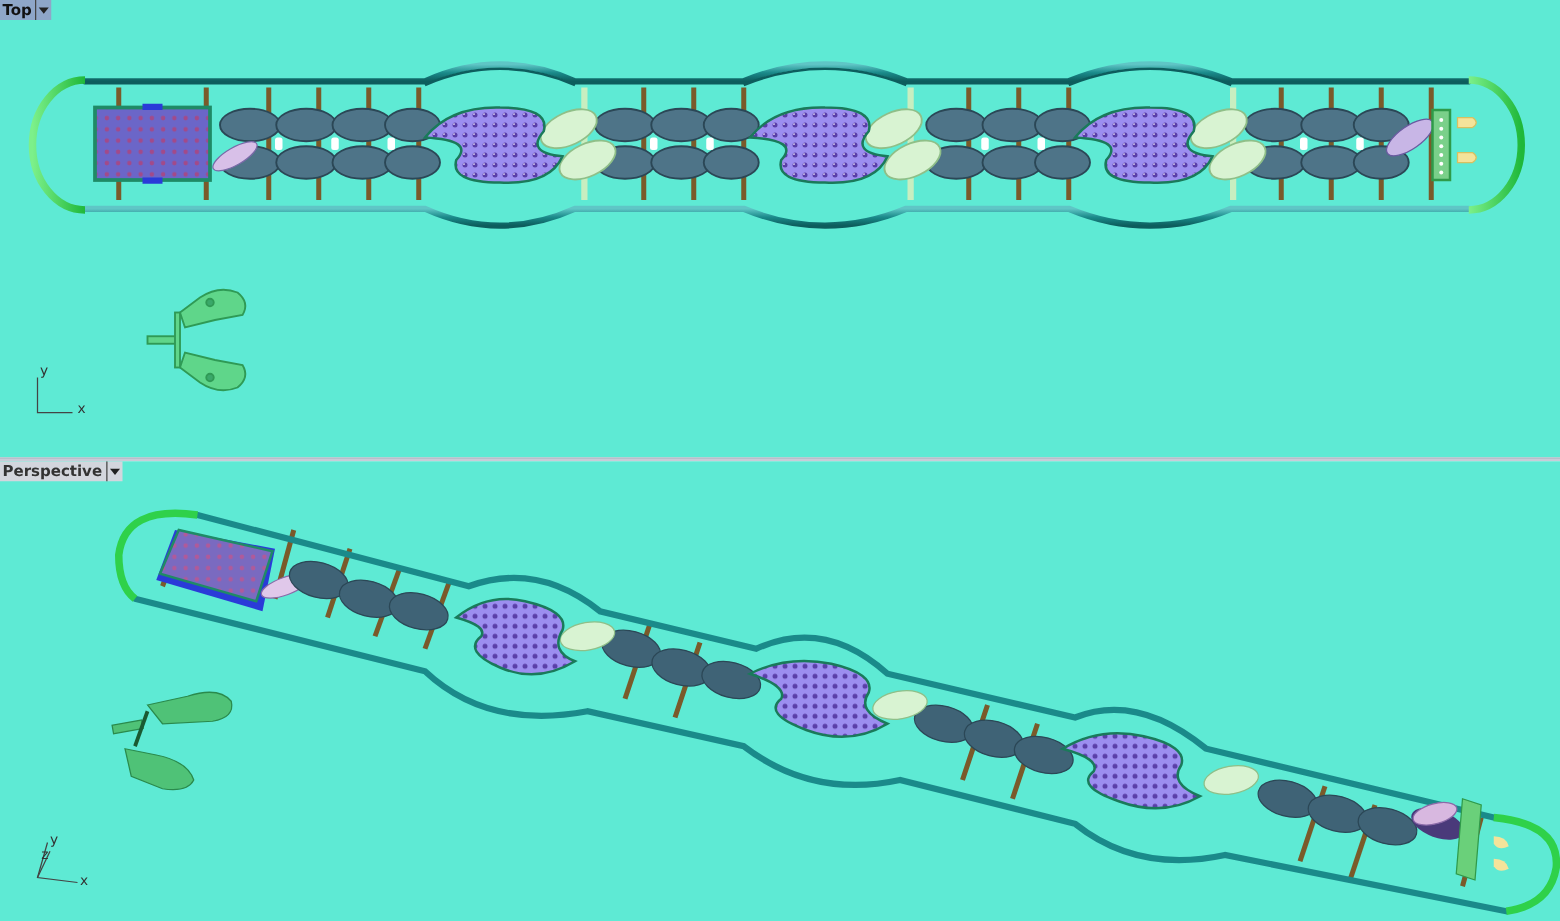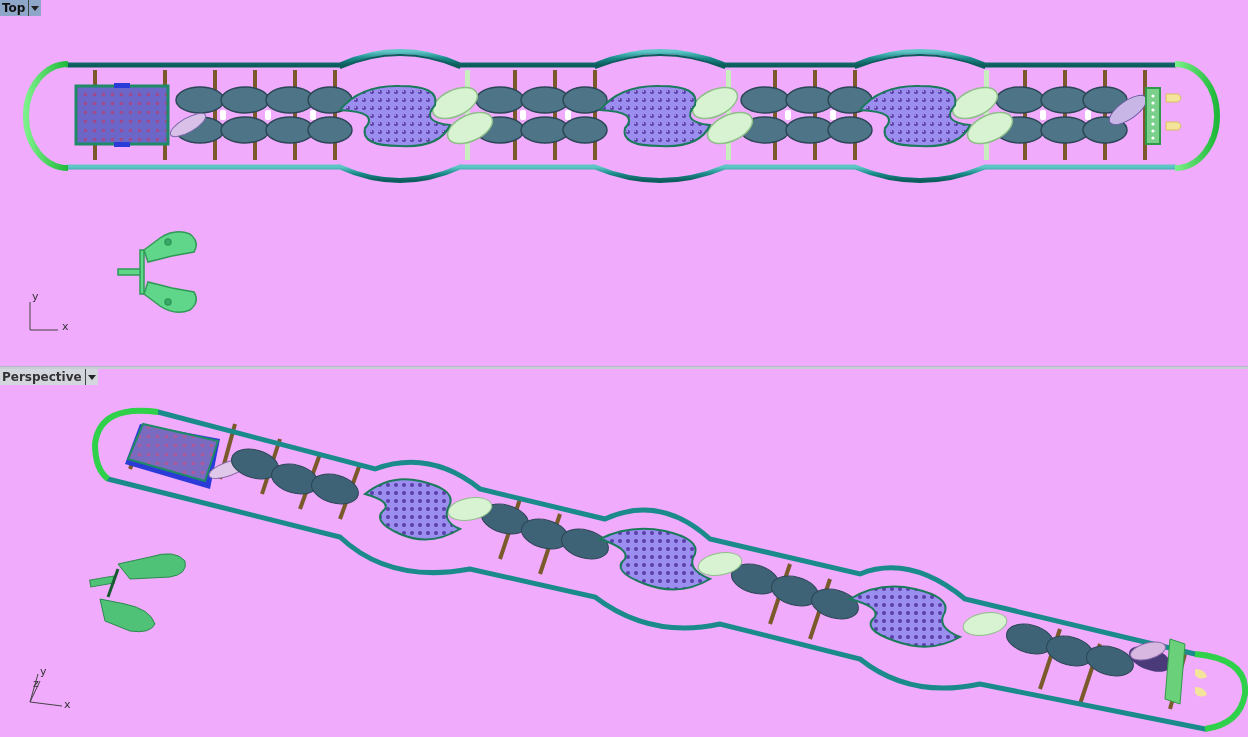--- a/index.html
+++ b/index.html
@@ -1,17 +1,17 @@
 <!DOCTYPE html>
 <html><head>
   <meta charset="utf-8">
   <style>
     html, body { margin: 0; padding: 0; background: #ffffff; }
     body { width: 1248px; height: 737px; position: relative; overflow: hidden; font-family: "DejaVu Sans", sans-serif; }
-    .viewport { position: absolute; left: 0; width: 1248px; background: #f0abfc; overflow: hidden; }
+    .viewport { position: absolute; left: 0; width: 1248px; background: #5eead4; overflow: hidden; }
     #vp-top { top: 0; height: 366px; }
     #vp-persp { top: 369px; height: 425px; text-align: right; }
     .divider { position: absolute; left: 0; top: 366px; width: 1248px; height: 3px; background: #c9cdd8; border-top: 1px solid #b4b9c6; box-sizing: border-box; }
     .vp-tab { position: absolute; left: 0; top: 0; height: 16px; display: flex; align-items: stretch; font-size: 12px; font-weight: bold; z-index: 3; cursor: pointer; }
     .vp-tab .label { padding: 0 3px 0 2px; line-height: 16px; }
     .vp-tab .arrow { width: 12px; display: flex; align-items: center; justify-content: center; border-left: 1px solid #444; }
     .vp-tab .arrow span { width: 0; height: 0; border-left: 4px solid transparent; border-right: 4px solid transparent; border-top: 5px solid #222; }
     #vp-top .vp-tab { background: #8ea6c8; color: #111; }
     #vp-persp .vp-tab { background: #d3d6dd; color: #333; font-weight: normal; }
     #vp-persp .vp-tab .label { font-weight: bold; color: #333; }

